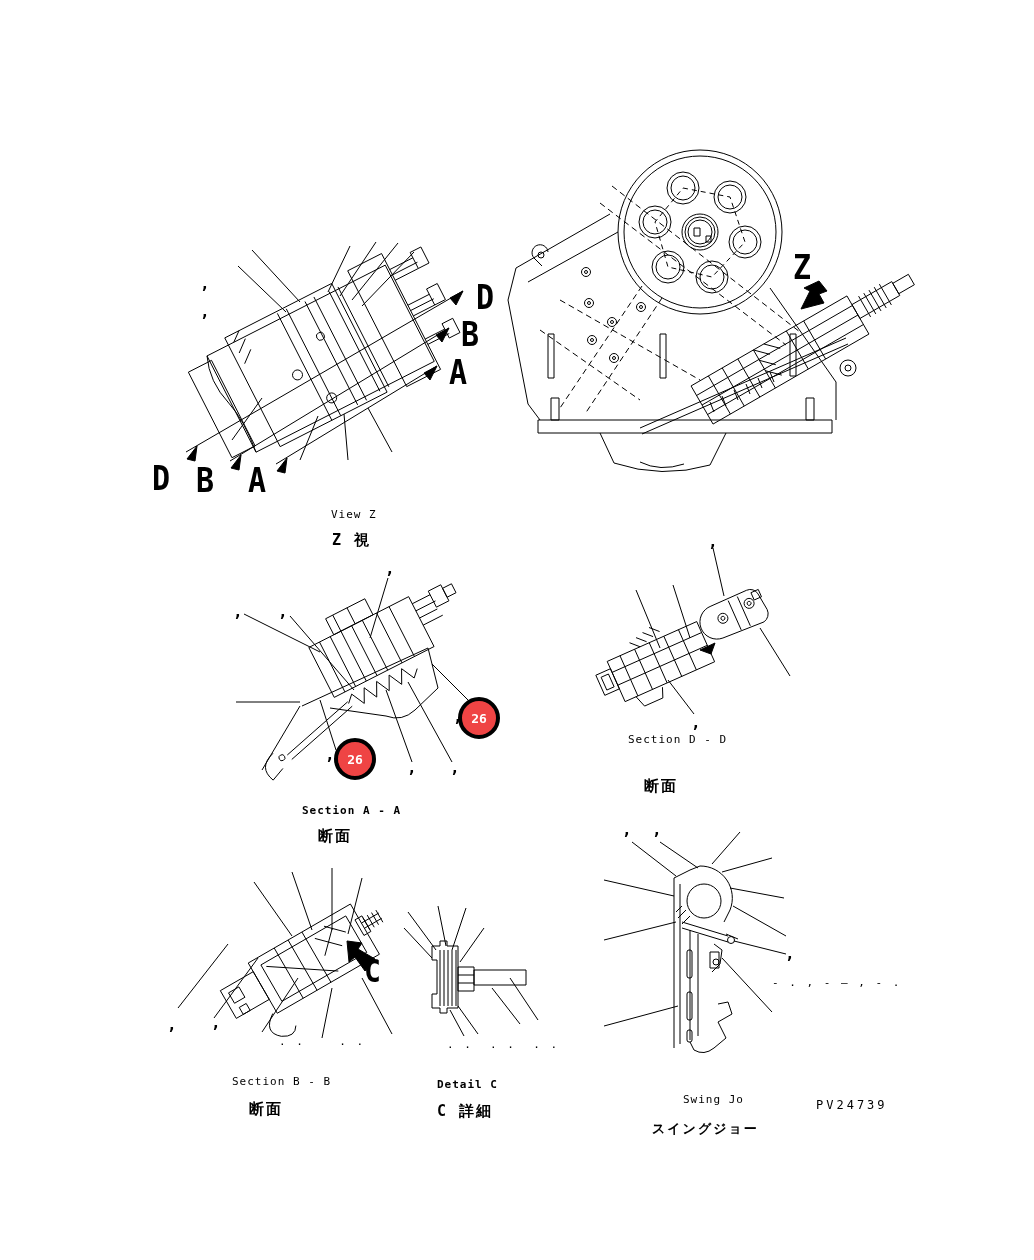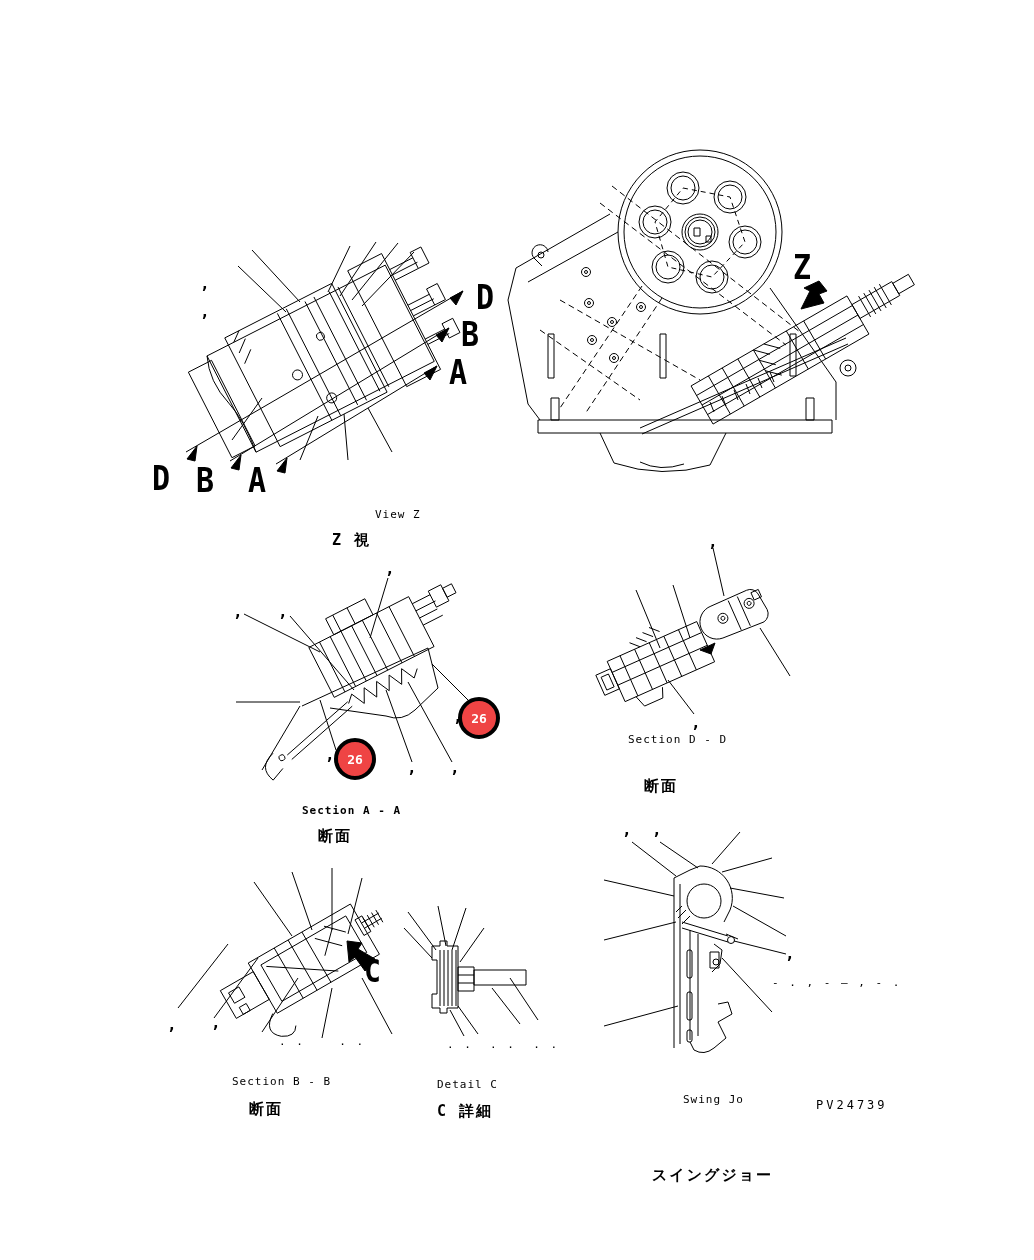--- a/index.html
+++ b/index.html
@@ -241,35 +241,35 @@
   <div class="lbl big-letter" style="left:476px;top:281px;">D</div>
   <div class="lbl big-letter" style="left:461px;top:318px;">B</div>
   <div class="lbl big-letter" style="left:449px;top:356px;">A</div>
   <div class="lbl big-letter" style="left:152px;top:462px;">D</div>
   <div class="lbl big-letter" style="left:196px;top:464px;">B</div>
   <div class="lbl big-letter" style="left:248px;top:464px;">A</div>
   <div class="lbl big-letter" style="left:793px;top:251px;">Z</div>
   <div class="lbl big-letter" style="left:364px;top:956px;font-size:28px;">C</div>
 
   <div class="lbl title-ja" style="left:332px;top:487px;">Z 視</div>
-  <div class="lbl title-en" style="left:331px;top:509px;margin-left:44px;">View Z</div>
+  <div class="lbl title-en" style="left:331px;top:509px;">View Z</div>
 
   <div class="lbl title-ja" style="left:318px;top:783px;">断面</div>
   <div class="lbl title-en" style="left:302px;top:805px;font-weight:bold;">Section A - A</div>
 
   <div class="lbl title-ja" style="left:644px;top:733px;">断面</div>
   <div class="lbl title-en" style="left:628px;top:734px;">Section D - D</div>
 
   <div class="lbl title-ja" style="left:249px;top:1056px;">断面</div>
   <div class="lbl title-en" style="left:232px;top:1076px;">Section B - B</div>
 
   <div class="lbl title-ja" style="left:437px;top:1058px;">C 詳細</div>
-  <div class="lbl title-en" style="left:437px;top:1079px;">Detail C</div>
-
-  <div class="lbl title-ja" style="left:652px;top:1122px;font-size:15px;">スイングジョー</div>
+  <div class="lbl title-en" style="left:437px;top:1079px;font-weight:bold;">Detail C</div>
+
+  <div class="lbl title-ja" style="left:652px;top:1076px;font-size:13px;">スイングジョー</div>
   <div class="lbl title-en" style="left:683px;top:1094px;">Swing Jo</div>
 
   <div class="lbl drawing-no" style="left:816px;top:1099px;">PV24739</div>
 
   <div class="badge" style="left:334px;top:738px;">26</div>
   <div class="badge" style="left:458px;top:697px;">26</div>
 
   <span class="lbl comma" style="left:200px;top:276px;">,</span>
   <span class="lbl comma" style="left:200px;top:304px;">,</span>
   <span class="lbl comma" style="left:233px;top:604px;">,</span>

